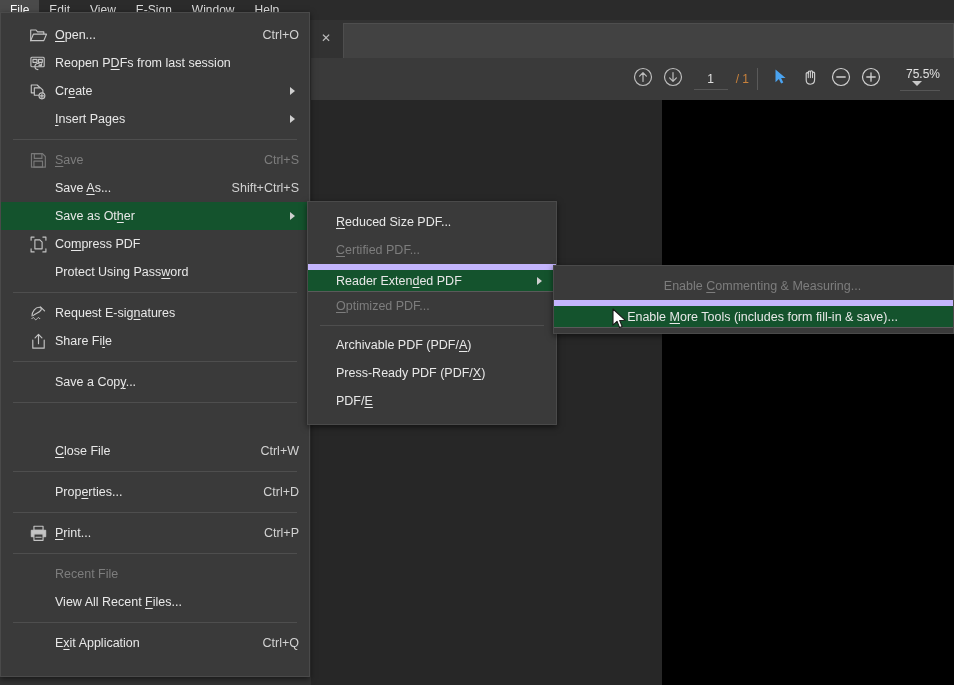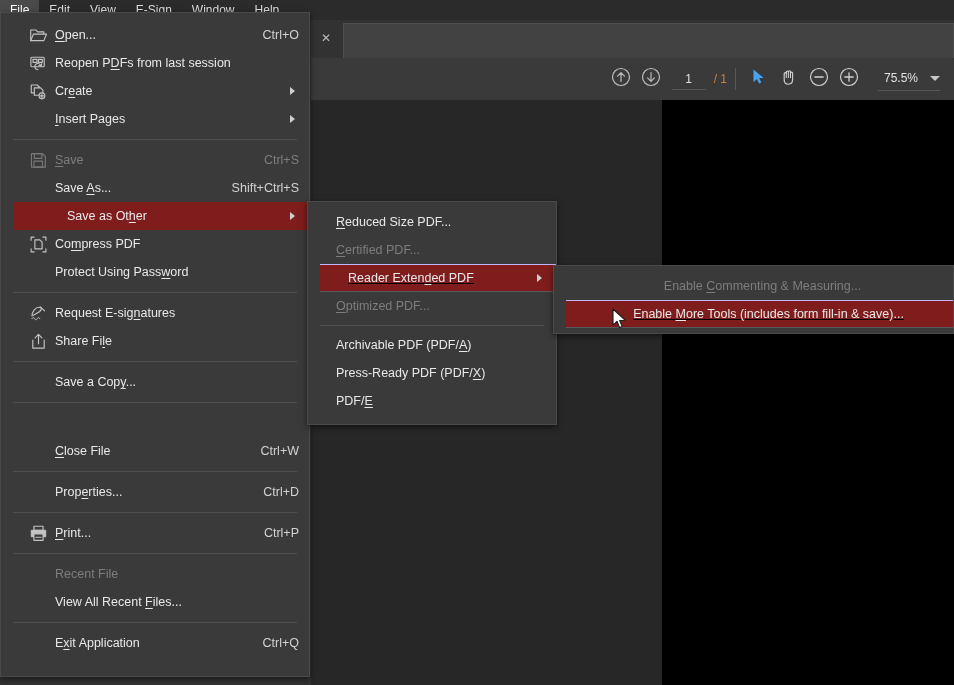--- a/index.html
+++ b/index.html
@@ -77,24 +77,24 @@
     display: flex; align-items: center; justify-content: center;
     font-size: 12px; color: #e0e0e0;
     margin-left: 6px;
   }
   .page-total {
     font-size: 12px; color: #cfcfcf;
     margin-left: 8px; white-space: nowrap;
   }
   .page-total .slash { color: #c9823c; }
   .zoom-box {
-    display: flex; align-items: center;
+    display: flex; align-items: flex-start;
     margin-left: 14px; margin-right: 14px;
     border-bottom: 1px solid #565656;
-    height: 22px; padding-bottom: 1px;
+    height: 22px; padding-bottom: 1px; flex-direction: column;
   }
   .zoom-val {
     font-size: 12px; color: #e2e2e2;
     min-width: 40px; text-align: right;
   }
   .caret-down {
     width: 0; height: 0; margin-left: 12px;
     border-left: 5px solid transparent;
     border-right: 5px solid transparent;
     border-top: 5px solid #c8c8c8;
@@ -127,25 +127,24 @@
   #reader-menu{ left: 553px; top: 265px; width: 401px; height: 69px; text-align: center; }
 
   .mi {
     position: relative;
     height: 28px;
     display: flex; align-items: center;
     padding: 0 10px 0 0;
     cursor: default;
     box-sizing: border-box;
   }
-  .mi.hl { background: #7f1d1d; margin-left: 12px; }
+  .mi.hl { background: #14532d; }
   #other-menu .mi.hl, #reader-menu .mi.hl {
-    border-top: 1px solid #c4b5fd;
+    border-top: 6px solid #c4b5fd;
     border-bottom: 1px solid #5a5a5a;
-    text-decoration: underline;
   }
   .mi-icon {
     width: 34px; min-width: 34px; height: 28px;
     display: flex; align-items: center; justify-content: center;
     margin-left: 20px;
   }
   #other-menu .mi-icon, #reader-menu .mi-icon { margin-left: 8px; width: 20px; min-width: 20px; }
   .mi-label {
     flex: 1 1 auto;
     font-size: 12.5px; color: #e8e8e8;

